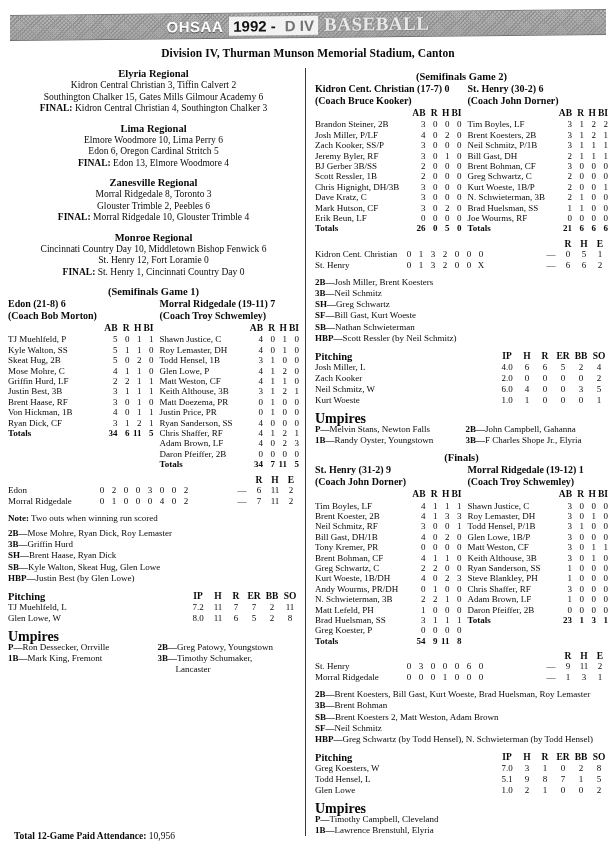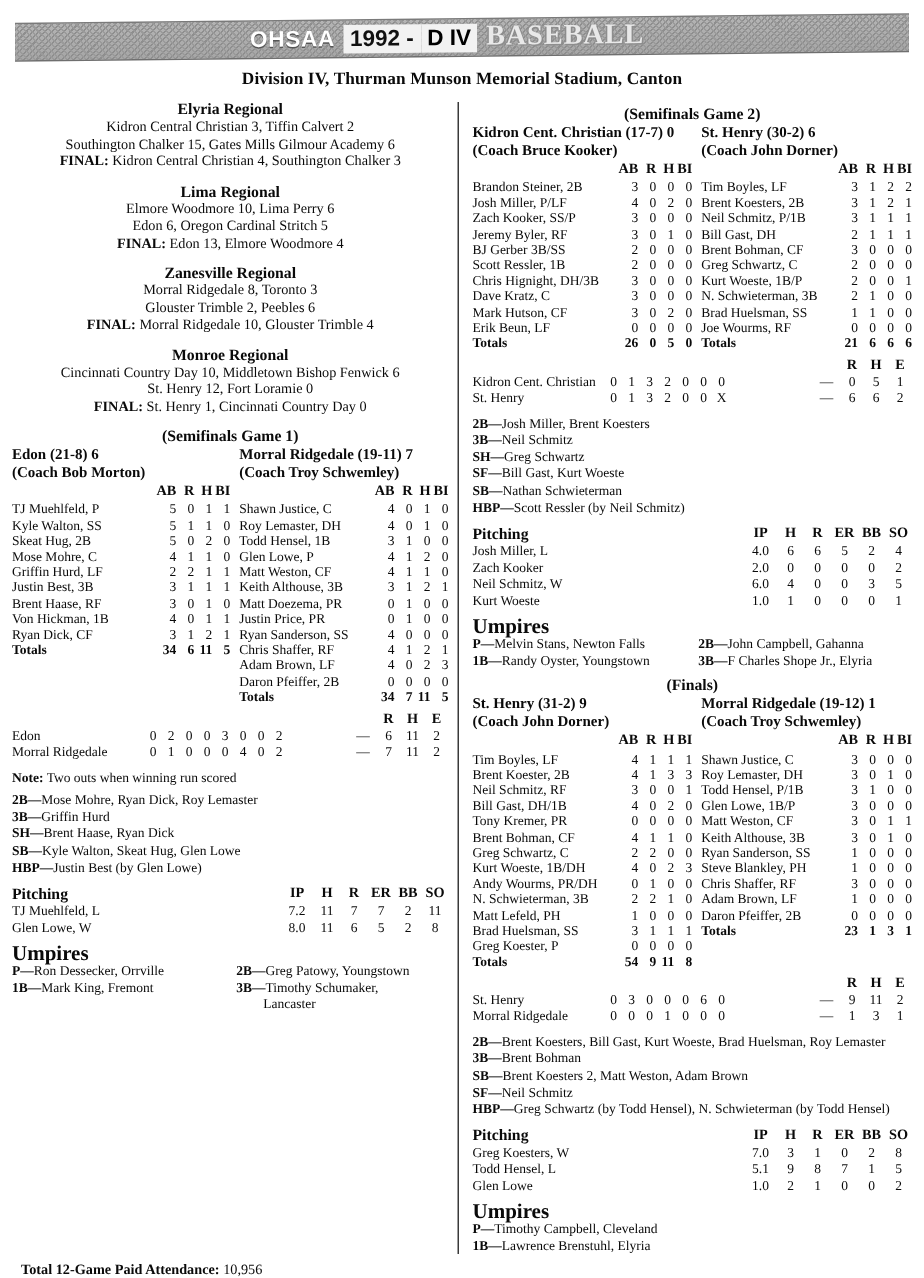--- a/index.html
+++ b/index.html
@@ -34,21 +34,21 @@
     font-family:"Liberation Sans", sans-serif; font-weight:bold;
     font-size:15px; color:#ffffff; letter-spacing:.5px;
     text-shadow: 0 1px 0 #555;
   }
   .mh-year {
     font-family:"Liberation Sans", sans-serif; font-weight:bold;
     font-size:15px; color:#111; background:#f2f2f2; padding:1px 5px 1px 4px;
   }
   .mh-div {
     font-family:"Liberation Sans", sans-serif; font-weight:bold;
-    font-size:15px; color:#000000; background:#f2f2f2; padding:1px 4px;
+    font-size:15px; color:#737373; background:#f2f2f2; padding:1px 4px;
     margin-left:-6px;
   }
   .mh-sport {
     font-family:"Liberation Serif", serif; font-weight:bold;
     font-size:19px; color:#ededed; letter-spacing:.5px;
     text-shadow: -1px 0 0 #8d8d8d, 1px 1px 0 #8d8d8d;
     opacity:.95;
   }
   .subtitle {
     text-align:center; font-weight:bold; font-size:11.5px;
@@ -114,21 +114,21 @@
   
   .umpires { margin-top:7px; font-size:9px; line-height:11px; }
   .ump-title { font-weight:bold; font-size:14px; }
   .ump-grid { display:flex; }
   .ump-grid > div { width:50%; }
   .ump-grid .right { padding-left:4px; }
   .umpires b { font-weight:bold; }
 
   
   .attendance {
-    position:absolute; left:14px; bottom:0;
+    position:absolute; left:14px; bottom:11px;
     font-size:9.5px;
   }
   .attendance b { font-weight:bold; }
 </style>
 </head>
 <body>
 
 <div class="masthead-wrap">
   <div class="masthead-bar"></div>
   <div class="masthead-text">

